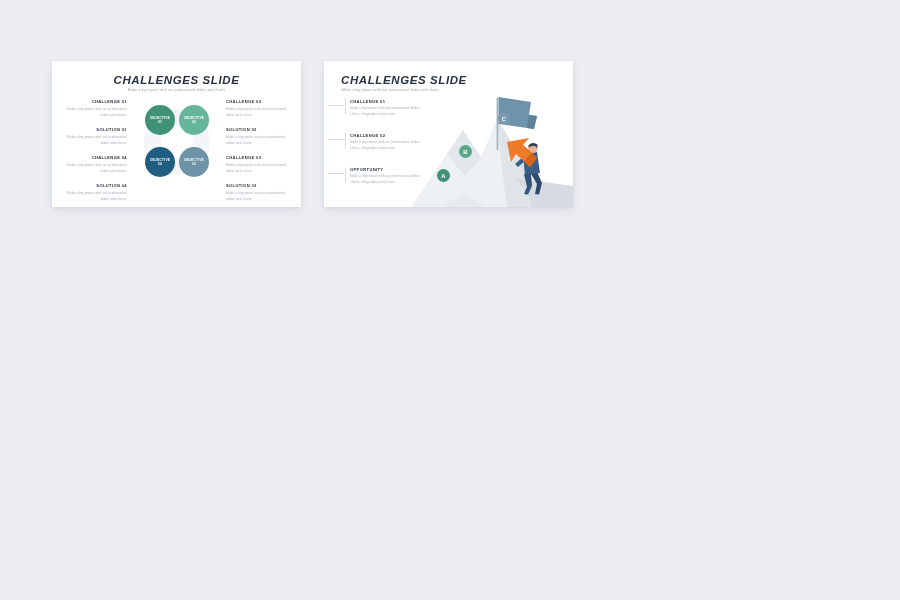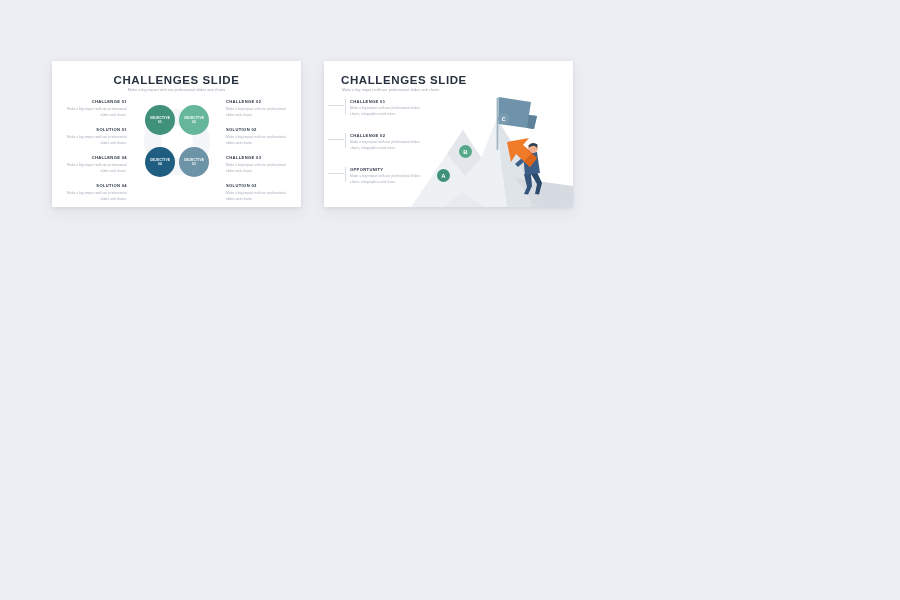--- a/index.html
+++ b/index.html
@@ -31,20 +31,21 @@
   #slide-left  { left: 52px;  top: 61px; width: 249px; height: 146px; }
   #slide-right { left: 324px; top: 61px; width: 249px; height: 146px; }
 
   
   .slide-title {
     font-weight: bold;
     color: #273140;
     letter-spacing: 0.6px;
     text-align: center;
     white-space: nowrap;
+    font-style: italic;
   }
   .slide-sub {
     color: #9aa3b0;
     text-align: center;
     white-space: nowrap;
   }
 
   
   #slide-left .slide-title {
     position: absolute;

